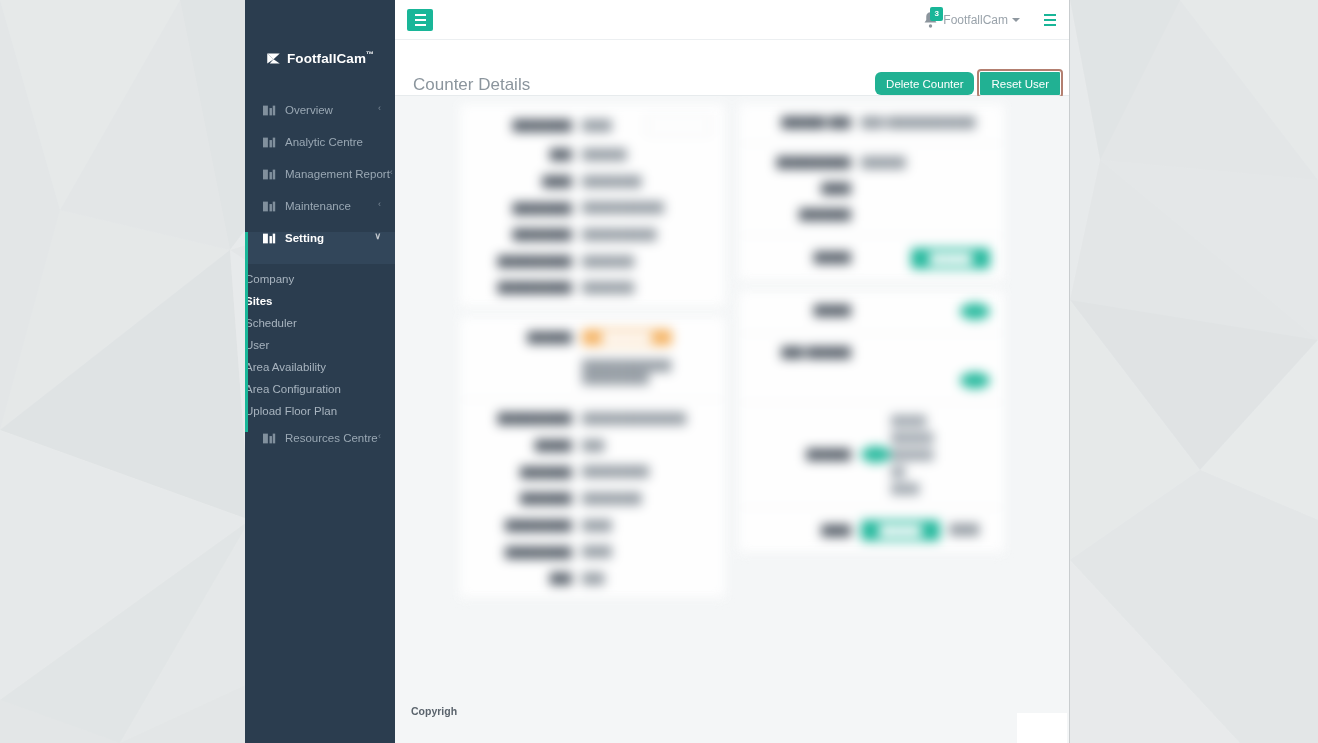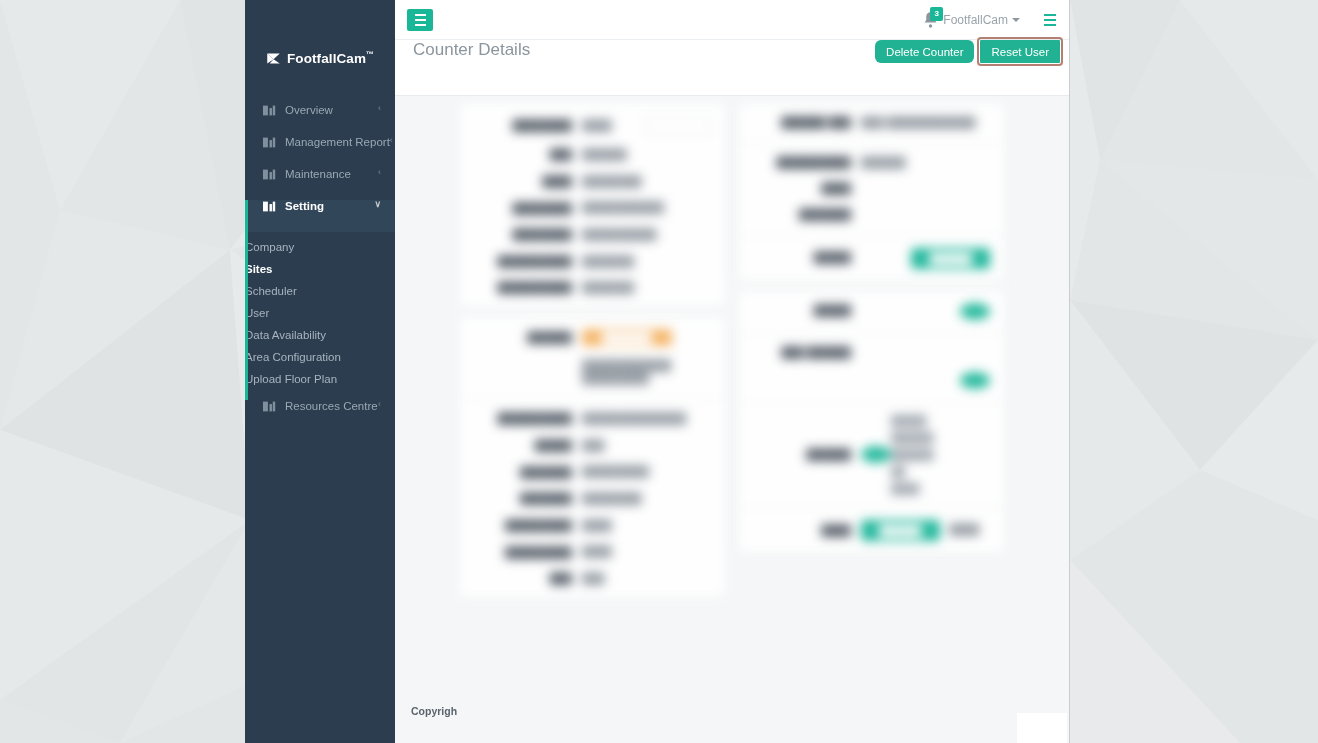--- a/index.html
+++ b/index.html
@@ -167,21 +167,21 @@
     cursor: pointer;
   }
   .topbar-menu { display: flex; flex-direction: column; gap: 3px; cursor: pointer; padding: 4px; }
   .topbar-menu i { width: 12px; height: 2px; background: #19b698; display: block; }
 
   
   .page-head {
     height: 56px;
     background: #ffffff;
     display: flex;
-    align-items: flex-start;
+    align-items: flex-end;
     padding: 0 10px 0 18px;
     border-bottom: 1px solid #e7ebed;
   }
   .page-title {
     font-size: 17px;
     color: #8b959d;
     font-weight: normal;
     flex: 1;
   }
   .btn {
@@ -359,58 +359,67 @@
       <li class="nav-item">
         <svg class="ico" viewBox="0 0 16 16">
           <rect x="0" y="2" width="6" height="12" fill="#9aa8b4"></rect>
           <rect x="8" y="5" width="3" height="9" fill="#9aa8b4"></rect>
           <rect x="12" y="2" width="3" height="12" fill="#9aa8b4"></rect>
         </svg>
         <span class="lbl">Overview</span>
         <span class="chev">‹</span>
       </li>
 
-
       <li class="nav-item">
         <svg class="ico" viewBox="0 0 16 16">
           <rect x="0" y="2" width="6" height="12" fill="#9aa8b4"></rect>
           <rect x="8" y="5" width="3" height="9" fill="#9aa8b4"></rect>
           <rect x="12" y="2" width="3" height="12" fill="#9aa8b4"></rect>
         </svg>
-        <span class="lbl">Management Report</span>
-        <span class="chev">‹</span>
+        <span class="lbl">Analytic Centre</span>
+        <span class="chev"></span>
       </li>
 
       <li class="nav-item">
         <svg class="ico" viewBox="0 0 16 16">
           <rect x="0" y="2" width="6" height="12" fill="#9aa8b4"></rect>
           <rect x="8" y="5" width="3" height="9" fill="#9aa8b4"></rect>
           <rect x="12" y="2" width="3" height="12" fill="#9aa8b4"></rect>
         </svg>
+        <span class="lbl">Management Report</span>
+        <span class="chev">‹</span>
+      </li>
+
+      <li class="nav-item">
+        <svg class="ico" viewBox="0 0 16 16">
+          <rect x="0" y="2" width="6" height="12" fill="#9aa8b4"></rect>
+          <rect x="8" y="5" width="3" height="9" fill="#9aa8b4"></rect>
+          <rect x="12" y="2" width="3" height="12" fill="#9aa8b4"></rect>
+        </svg>
         <span class="lbl">Maintenance</span>
         <span class="chev">‹</span>
       </li>
 
       <li class="nav-item active">
         <svg class="ico" viewBox="0 0 16 16">
           <rect x="0" y="2" width="6" height="12" fill="#ffffff"></rect>
           <rect x="8" y="5" width="3" height="9" fill="#ffffff"></rect>
           <rect x="12" y="2" width="3" height="12" fill="#ffffff"></rect>
         </svg>
         <span class="lbl">Setting</span>
         <span class="chev">∨</span>
       </li>
     </ul>
 
     <ul class="subnav">
       <li class="subnav-item">Company</li>
       <li class="subnav-item current">Sites</li>
       <li class="subnav-item">Scheduler</li>
       <li class="subnav-item">User</li>
-      <li class="subnav-item">Data Availability</li>
+      <li class="subnav-item">Area Availability</li>
       <li class="subnav-item">Area Configuration</li>
       <li class="subnav-item">Upload Floor Plan</li>
     </ul>
 
     <ul class="nav">
       <li class="nav-item">
         <svg class="ico" viewBox="0 0 16 16">
           <rect x="0" y="2" width="6" height="12" fill="#9aa8b4"></rect>
           <rect x="8" y="5" width="3" height="9" fill="#9aa8b4"></rect>
           <rect x="12" y="2" width="3" height="12" fill="#9aa8b4"></rect>

